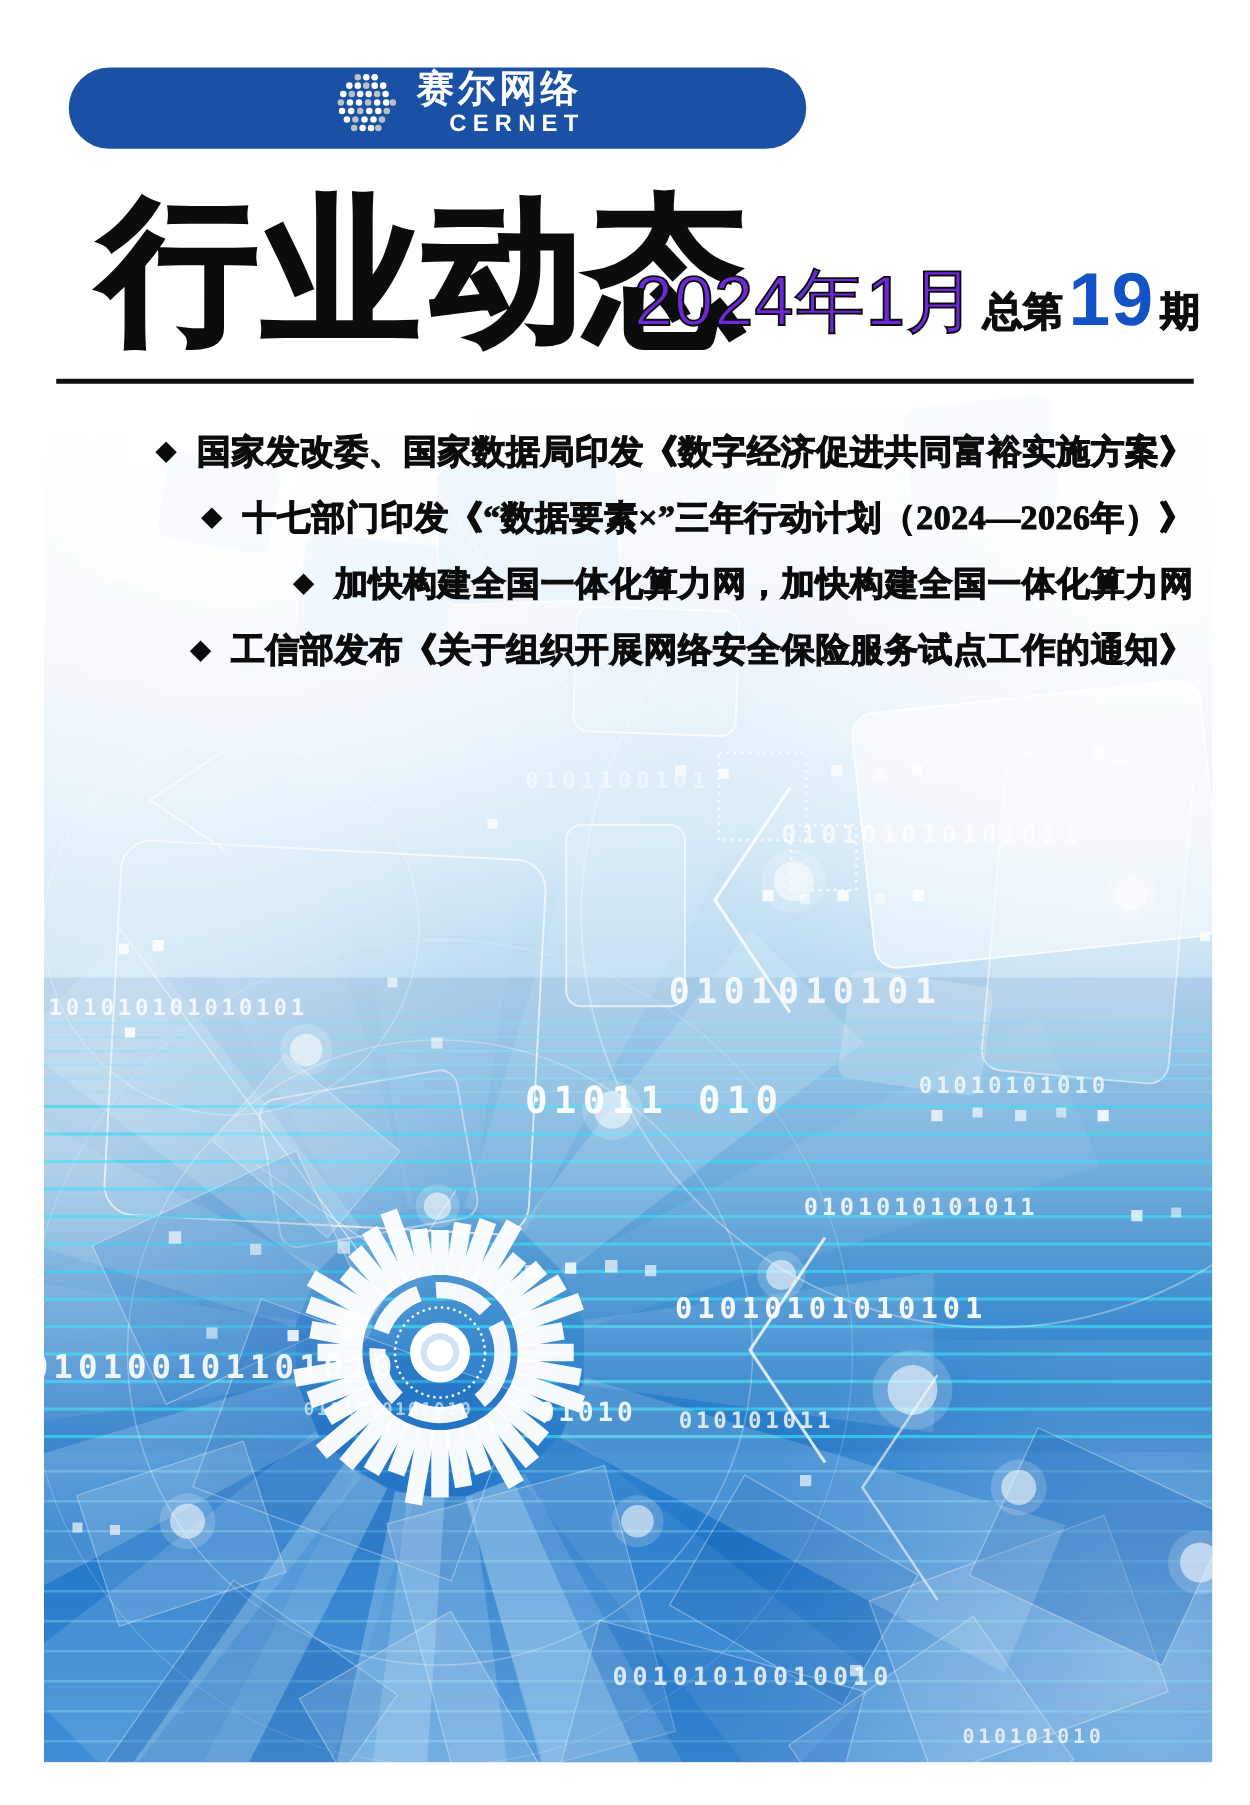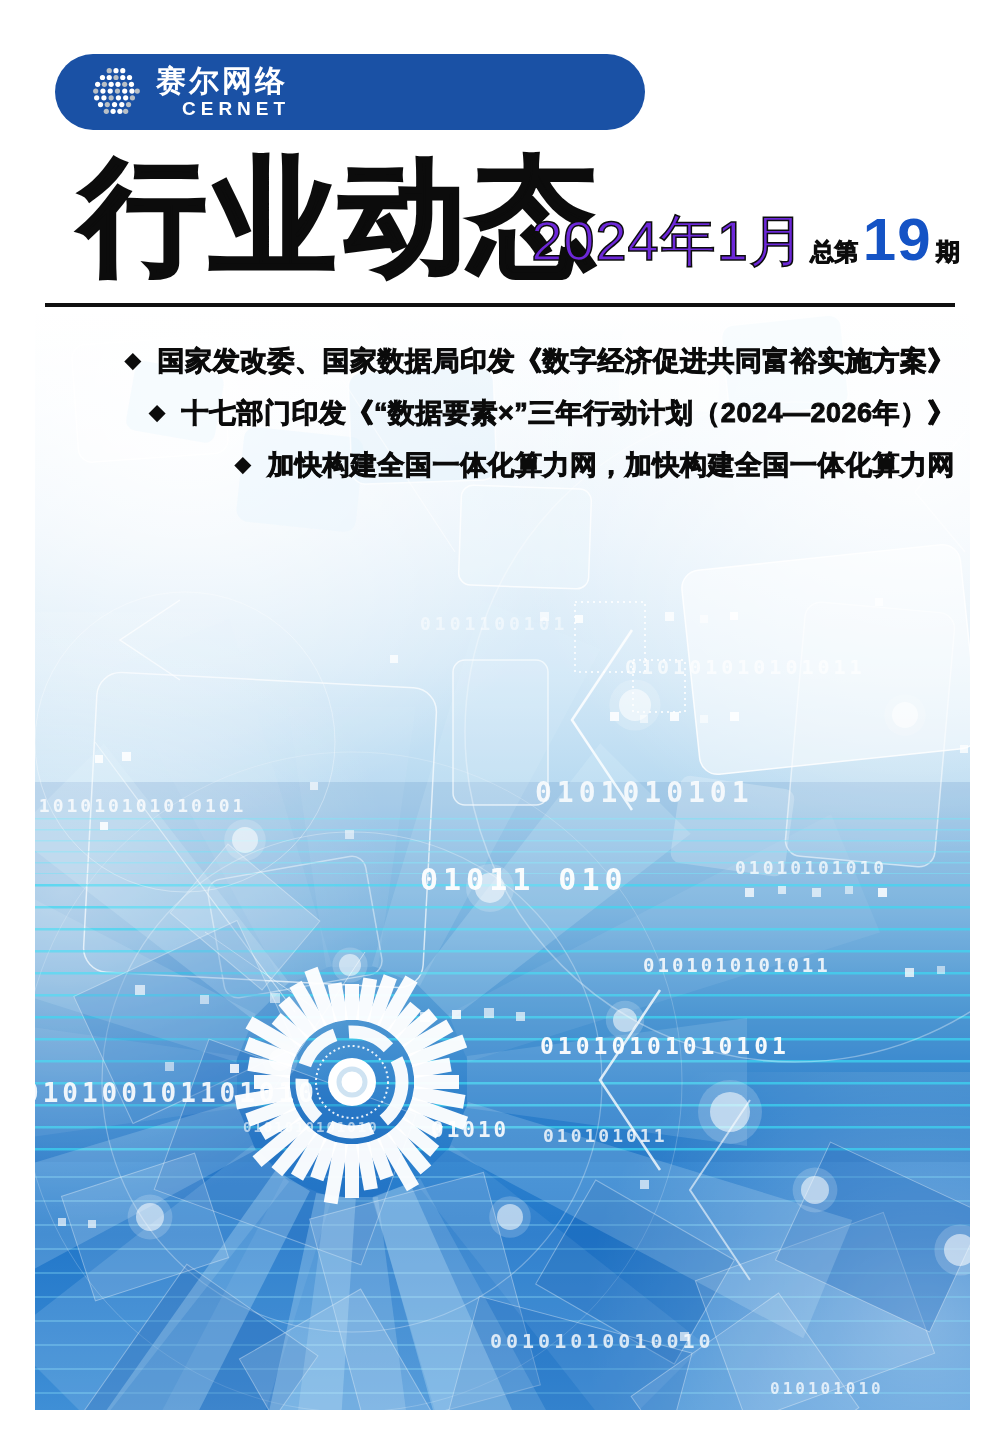--- a/index.html
+++ b/index.html
@@ -1,48 +1,48 @@
 <!DOCTYPE html>
 <html><head>
 <meta charset="utf-8">
 <style>
   html,body{margin:0;padding:0;background:#ffffff;}
   .page{position:relative;width:1000px;height:1444px;background:#ffffff;overflow:hidden;
         font-family:"Liberation Sans",sans-serif;}
 
   
-  .masthead{position:absolute;left:55px;top:54px;width:590px;height:76px;
-            background:#1a51a5;border-radius:40px;display:flex;align-items:center;}
+  .masthead{position:absolute;left:55px;top:54px;width:590px;height:65px;
+            background:#1a51a5;border-radius:40px;display:flex;align-items:center;flex-direction:column;}
   .logo{display:flex;align-items:center;margin-left:32px;gap:11px;}
   .globe{width:58px;height:58px;flex:0 0 auto;}
   .logo-text{display:flex;flex-direction:column;align-items:flex-start;}
   .logo-cn{font-size:30px;font-weight:700;color:#ffffff;letter-spacing:3px;line-height:1;}
   .logo-en{font-size:19px;font-weight:700;color:#ffffff;letter-spacing:5px;line-height:1;margin-top:3px;margin-left:26px;}
   .banner{margin-left:58px;font-size:33px;font-weight:700;color:#ffffff;letter-spacing:1px;white-space:nowrap;}
 
   
   .title{position:absolute;left:80px;top:148px;margin:0;font-size:126px;line-height:1.1;
          font-weight:900;color:#0c0c0c;letter-spacing:4px;-webkit-text-stroke:3px #0c0c0c;white-space:nowrap;}
   .issue{position:absolute;right:40px;top:210px;white-space:nowrap;line-height:1;}
   .issue span{vertical-align:baseline;}
   .issue-date{font-size:56px;font-weight:400;color:#6d28d9;-webkit-text-stroke:1.5px #0c0c0c;letter-spacing:1px;}
-  .issue-small{font-size:24px;font-weight:900;color:#0c0c0c;-webkit-text-stroke:1px #0c0c0c;}
+  .issue-small{font-size:32px;font-weight:900;color:#0c0c0c;-webkit-text-stroke:1px #0c0c0c;}
   .issue-num{font-size:60px;font-weight:800;color:#1453c5;letter-spacing:1px;}
   .rule{position:absolute;left:45px;right:45px;top:303px;height:4px;background:#101010;}
 
   
   .art{position:absolute;left:35px;top:312px;width:935px;height:1098px;overflow:hidden;z-index:0;}
   .art svg{display:block;width:100%;height:100%;}
   .bits{font-family:"DejaVu Sans Mono",monospace;font-weight:bold;fill:#ffffff;}
 
   
   .highlights{position:absolute;right:45px;top:336px;text-align:right;z-index:2;}
   .hl-heading{margin:0 0 14px 0;font-size:30px;font-weight:900;color:#0b0b0b;
               -webkit-text-stroke:1.2px #0b0b0b;letter-spacing:2px;}
-  .hl-list{list-style:none;margin:0;padding:0;}
+  .hl-list{list-style:none;margin:0;padding:0;font-family:Liberation Serif, serif;}
   .hl-list li{font-size:27px;font-weight:800;color:#0b0b0b;line-height:51px;white-space:nowrap;
               -webkit-text-stroke:0.9px #0b0b0b;letter-spacing:0.5px;}
   .bullet{display:inline-block;font-size:21px;margin-right:16px;transform:translateY(-3px);
           -webkit-text-stroke:0;}
 </style>
 </head>
 <body>
 
 <div class="page">
 
@@ -358,16 +358,17 @@
         <text class="bits" x="385" y="318" font-size="18" letter-spacing="4" opacity="0.5" fill="#8fb8d4">0101100101</text>
       </g>
     </svg>
   </div>
 
   <section class="highlights">
     <ul class="hl-list">
       <li><span class="bullet">◆</span><span>国家发改委、国家数据局印发《数字经济促进共同富裕实施方案》</span></li>
       <li><span class="bullet">◆</span><span>十七部门印发《“数据要素×”三年行动计划（2024—2026年）》</span></li>
       <li><span class="bullet">◆</span><span>加快构建全国一体化算力网，加快构建全国一体化算力网</span></li>
+      <li><span class="bullet">◆</span><span>工信部发布《关于组织开展网络安全保险服务试点工作的通知》</span></li>
     </ul>
   </section>
 
 </div>
 
 </body></html>

